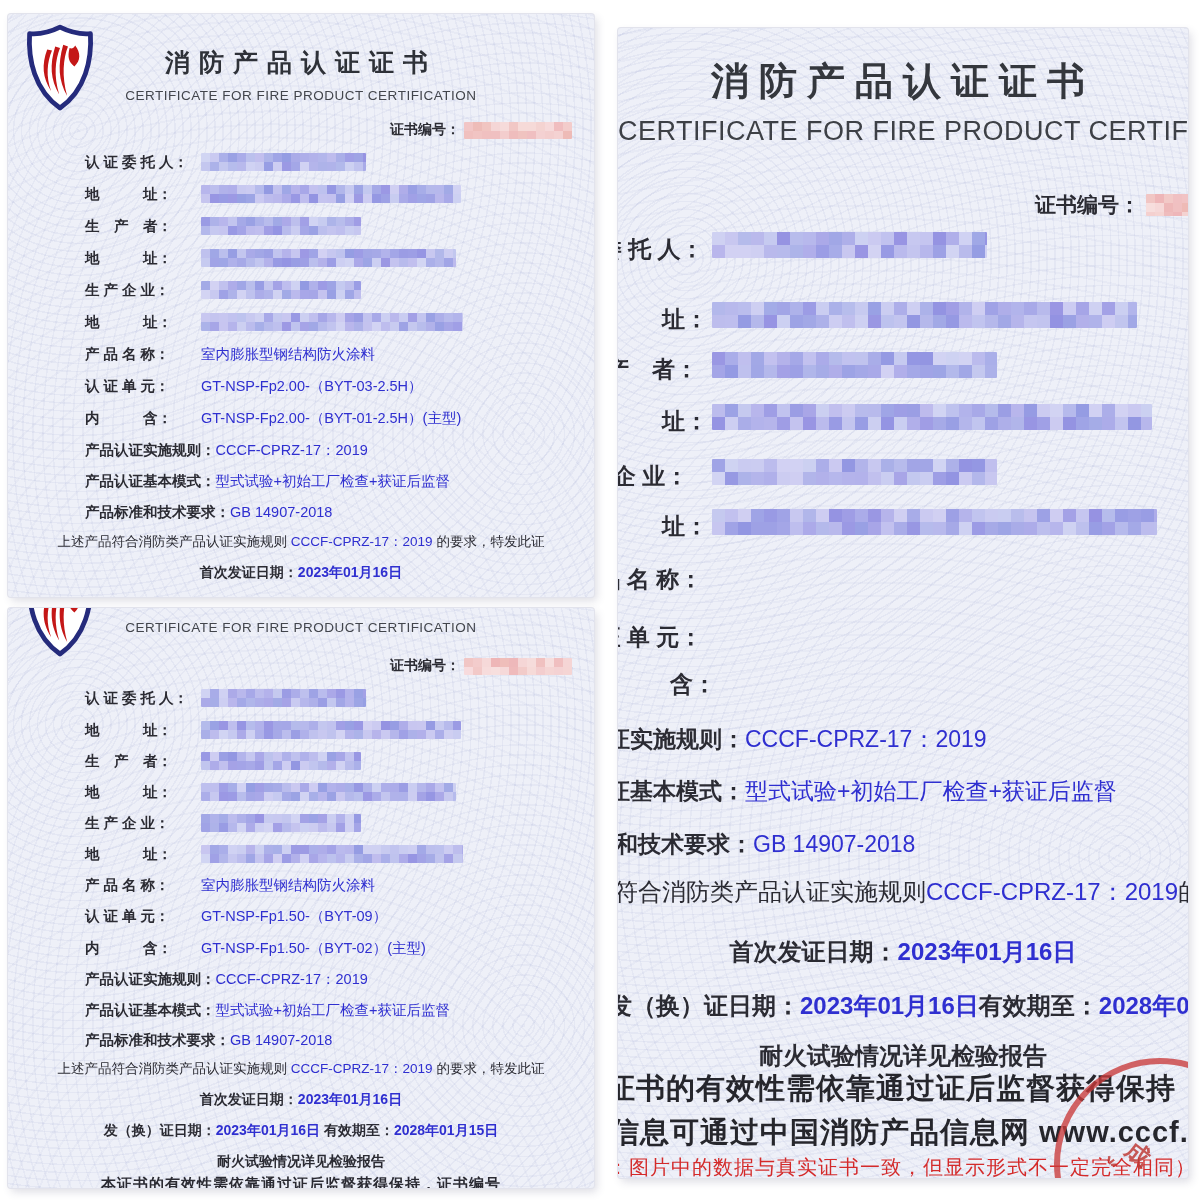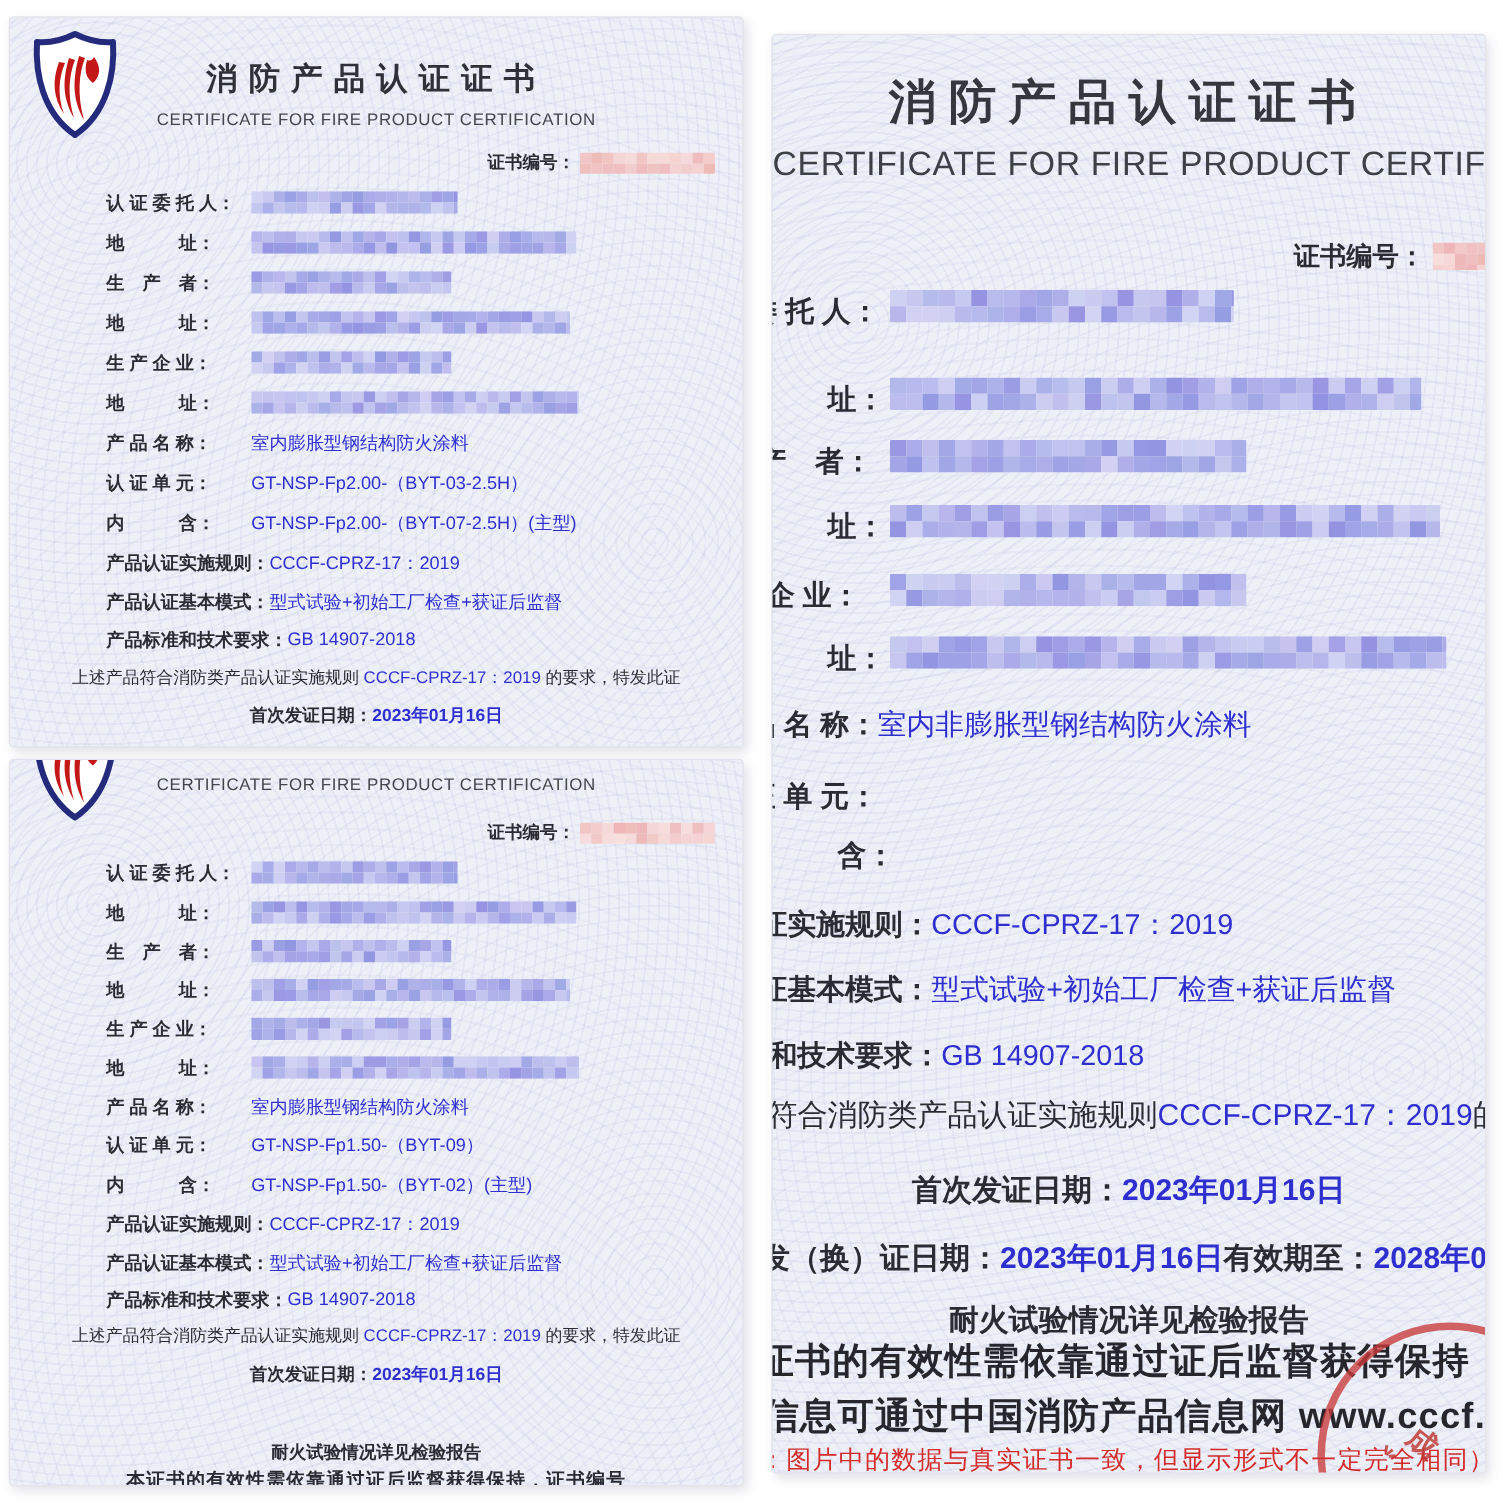--- a/index.html
+++ b/index.html
@@ -411,21 +411,21 @@
     <div class="row" style="top:330px">
         <span class="lbl">产 品 名 称：</span>
         <span class="val">室内膨胀型钢结构防火涂料</span>
       </div>
     <div class="row" style="top:362px">
         <span class="lbl">认 证 单 元：</span>
         <span class="val">GT-NSP-Fp2.00-（BYT-03-2.5H）</span>
       </div>
     <div class="row" style="top:394px">
         <span class="lbl">内　　　含：</span>
-        <span class="val">GT-NSP-Fp2.00-（BYT-07-2.5H）(主型)</span>
+        <span class="val">GT-NSP-Fp2.00-（BYT-01-2.5H）(主型)</span>
       </div>
     <div class="row" style="top:426px">
         <span class="lbl">产品认证实施规则：</span>
         <span class="val">CCCF-CPRZ-17：2019</span>
       </div>
     <div class="row" style="top:457px">
         <span class="lbl">产品认证基本模式：</span>
         <span class="val">型式试验+初始工厂检查+获证后监督</span>
       </div>
     <div class="row" style="top:488px">
@@ -821,20 +821,23 @@
     <div class="row" style="top:422px">
         <span class="lbl">产品标准和技术要求：</span>
         <span class="val">GB 14907-2018</span>
       </div>
 
     <div class="ctr stmt" style="top:452px;">
       <span>上述产品符合消防类产品认证实施规则 </span><span class="code">CCCF-CPRZ-17：2019</span><span> 的要求，特发此证</span>
     </div>
     <div class="ctr footrow" style="top:483px;">
       <span>首次发证日期：</span><span class="val">2023年01月16日</span>
+    </div>
+    <div class="ctr footrow" style="top:514px;">
+      <span>发（换）证日期：</span><span class="val">2023年01月16日</span><span> 有效期至：</span><span class="val">2028年01月15日</span>
     </div>
     <div class="ctr footrow" style="top:545px;font-weight:bold;">耐火试验情况详见检验报告</div>
     <div class="ctr partial-line" style="top:567px;">本证书的有效性需依靠通过证后监督获得保持，证书编号</div>
   </div>
 
   <div class="card" id="card-r">
     <div class="ctr title-l" style="top:28px;">消防产品认证证书</div>
     <div class="ctr subtitle-l" style="top:88px;">CERTIFICATE FOR FIRE PRODUCT CERTIFICATION</div>
     <div class="rrow" style="top:162px;left:417px;">
       <span class="rlbl" style="font-size:21px;">证书编号：</span>
@@ -1224,21 +1227,20 @@
         <i style="left:377px;top:13px;width:13px;height:13px;background:hsl(235.9,58%,74.4%)"></i>
         <i style="left:390px;top:13px;width:13px;height:13px;background:hsl(239.6,58%,76.9%)"></i>
         <i style="left:403px;top:13px;width:13px;height:13px;background:hsl(235.6,58%,81.8%)"></i>
         <i style="left:416px;top:13px;width:13px;height:13px;background:hsl(235.3,58%,77.4%)"></i>
         <i style="left:429px;top:13px;width:13px;height:13px;background:hsl(240.4,58%,83.4%)"></i>
         <i style="left:442px;top:13px;width:13px;height:13px;background:hsl(238.3,58%,83.5%)"></i>
       </div>
 
     <div class="rrow" style="top:536px;left:-50px;">
         <span class="rlbl">产 品 名 称：</span>
-        <span class="rval">室内非膨胀型钢结构防火涂料</span>
       </div>
     <div class="rrow" style="top:594px;left:-50px;">
         <span class="rlbl">认 证 单 元：</span>
       </div>
     <div class="rrow" style="top:641px;left:-40px;">
         <span class="rlbl">内　　　含：</span>
       </div>
     <div class="rrow" style="top:696px;left:-80px;">
         <span class="rlbl">产品认证实施规则：</span>
         <span class="rval">CCCF-CPRZ-17：2019</span>

